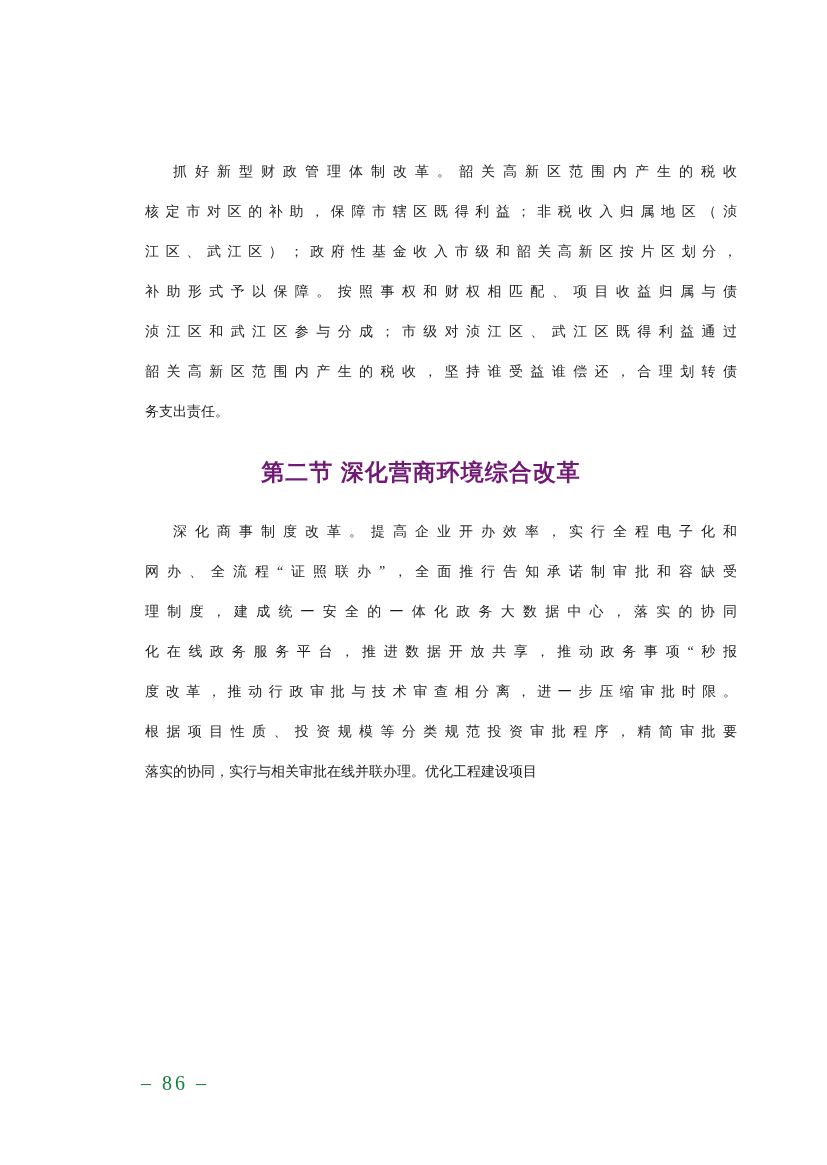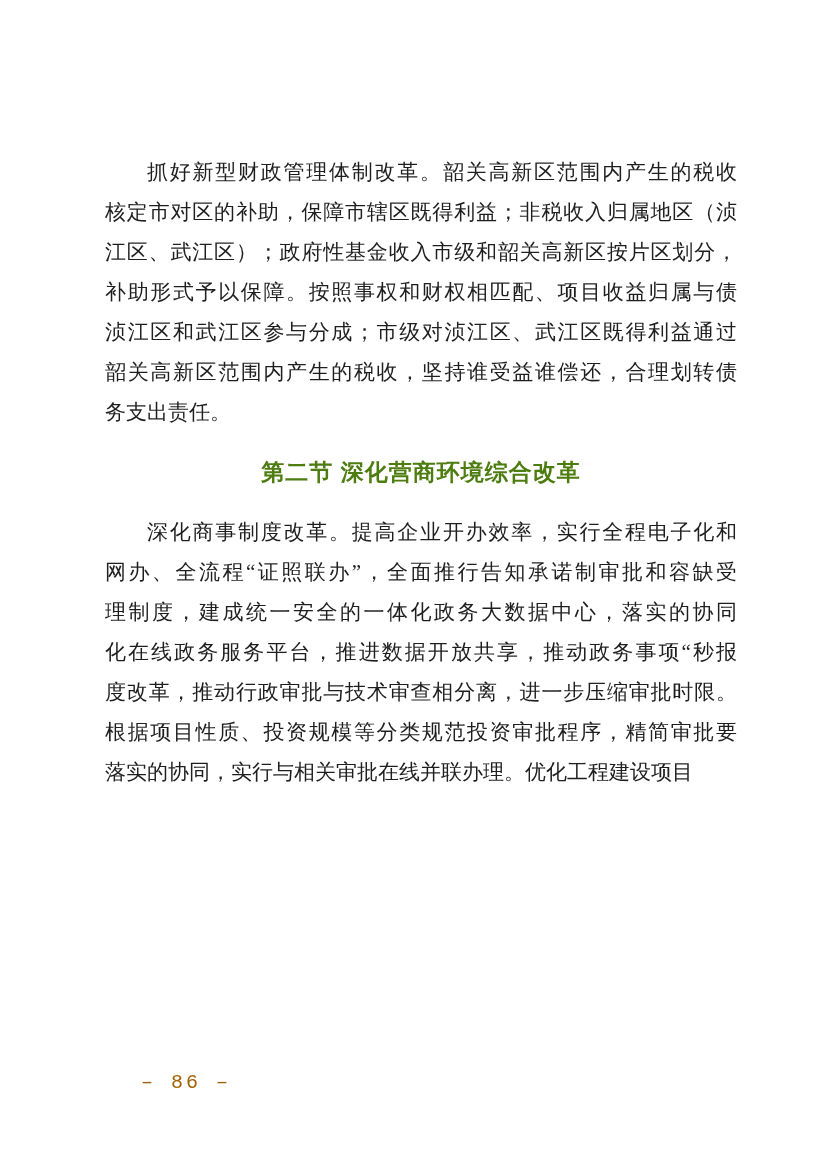--- a/index.html
+++ b/index.html
@@ -19,51 +19,52 @@
   .content {
     position: absolute;
     left: 105px;
     top: 152px;
     width: 632px;
   }
   .para { }
   .line {
     height: 40px;
     line-height: 40px;
-    font-size: 21px;
+    font-size: 14px;
     text-align: justify;
     text-align-last: justify;
     color: #1e1e1e;
+    margin-left: 40px;
   }
   .line.first {
     text-indent: 2em;
   }
   .line.last {
     text-align-last: left;
   }
   .section-heading {
     height: 80px;
     line-height: 80px;
     text-align: center;
     font-family: "Liberation Sans", "DejaVu Sans", sans-serif;
     font-weight: 700;
     font-size: 23px;
-    color: #4d7c0f;
+    color: #701a75;
     letter-spacing: 1px;
   }
   .page-number {
     position: absolute;
     left: 141px;
     top: 1068px;
     height: 30px;
     line-height: 30px;
     font-size: 20px;
     letter-spacing: 3px;
-    color: #a16207;
-    font-family: Liberation Mono, monospace;
+    color: #15803d;
+    font-family: Liberation Serif, serif;
   }
 </style>
 </head>
 <body>
 
 <div class="page">
   <div class="content">
     <div class="para">
         <div class="line first">抓好新型财政管理体制改革。韶关高新区范围内产生的税收</div>
         <div class="line">核定市对区的补助，保障市辖区既得利益；非税收入归属地区（浈</div>

